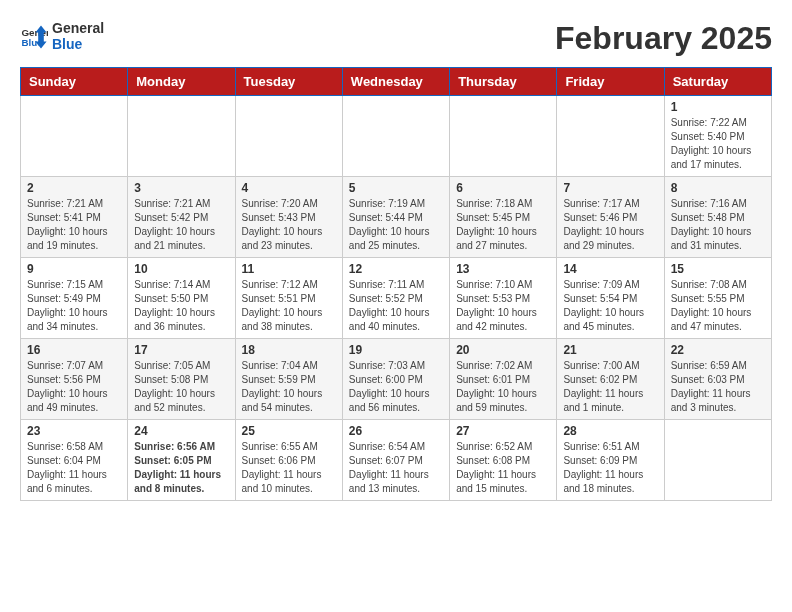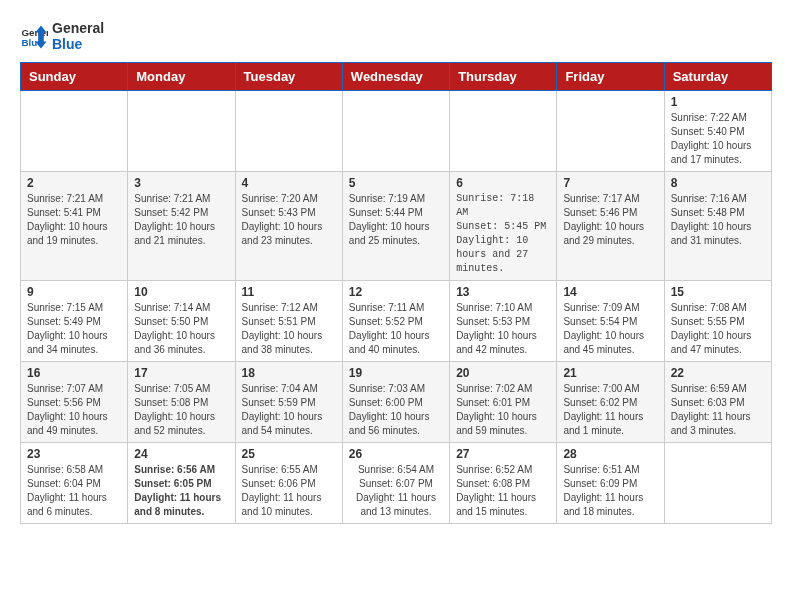--- a/index.html
+++ b/index.html
@@ -88,20 +88,21 @@
       <text x="2" y="20" font-size="14" font-weight="bold" fill="#333">General</text>
       <text x="2" y="34" font-size="14" font-weight="bold" fill="#1565c0">Blue</text>
       <polygon points="30,5 38,15 34,15 34,28 38,28 30,38 22,28 26,28 26,15 22,15" fill="#1565c0"></polygon>
     </svg>
     <div>
       <div style="font-size:14px;font-weight:bold;color:#333;">General</div>
       <div style="font-size:14px;font-weight:bold;color:#1565c0;">Blue</div>
     </div>
   </div>
   <div class="title-area">
+    <div class="main-title">February 2025</div>
   </div>
 </div>
 
 <table class="calendar">
   <thead>
     <tr>
     <th>Sunday</th>
         <th>Monday</th>
         <th>Tuesday</th>
         <th>Wednesday</th>
@@ -145,21 +146,21 @@
 Daylight: 10 hours and 23 minutes.</div>
         </td>
         <td>
           <span class="day-number">5</span>
           <div class="day-info" style="white-space: pre-line;">Sunrise: 7:19 AM
 Sunset: 5:44 PM
 Daylight: 10 hours and 25 minutes.</div>
         </td>
         <td>
           <span class="day-number">6</span>
-          <div class="day-info" style="white-space: pre-line; font-family: Liberation Mono, monospace;">Sunrise: 7:18 AM
+          <div class="day-info" style="white-space: pre-line;">Sunrise: 7:18 AM
 Sunset: 5:45 PM
 Daylight: 10 hours and 27 minutes.</div>
         </td>
         <td>
           <span class="day-number">7</span>
           <div class="day-info" style="white-space: pre-line;">Sunrise: 7:17 AM
 Sunset: 5:46 PM
 Daylight: 10 hours and 29 minutes.</div>
         </td>
         <td>
@@ -271,21 +272,21 @@
 Daylight: 11 hours and 8 minutes.</div>
         </td>
         <td>
           <span class="day-number">25</span>
           <div class="day-info" style="white-space: pre-line;">Sunrise: 6:55 AM
 Sunset: 6:06 PM
 Daylight: 11 hours and 10 minutes.</div>
         </td>
         <td>
           <span class="day-number">26</span>
-          <div class="day-info" style="white-space: pre-line; text-align: center;">Sunrise: 6:54 AM
+          <div class="day-info" style="white-space: pre-line;">Sunrise: 6:54 AM
 Sunset: 6:07 PM
 Daylight: 11 hours and 13 minutes.</div>
         </td>
         <td>
           <span class="day-number">27</span>
           <div class="day-info" style="white-space: pre-line;">Sunrise: 6:52 AM
 Sunset: 6:08 PM
 Daylight: 11 hours and 15 minutes.</div>
         </td>
         <td>

